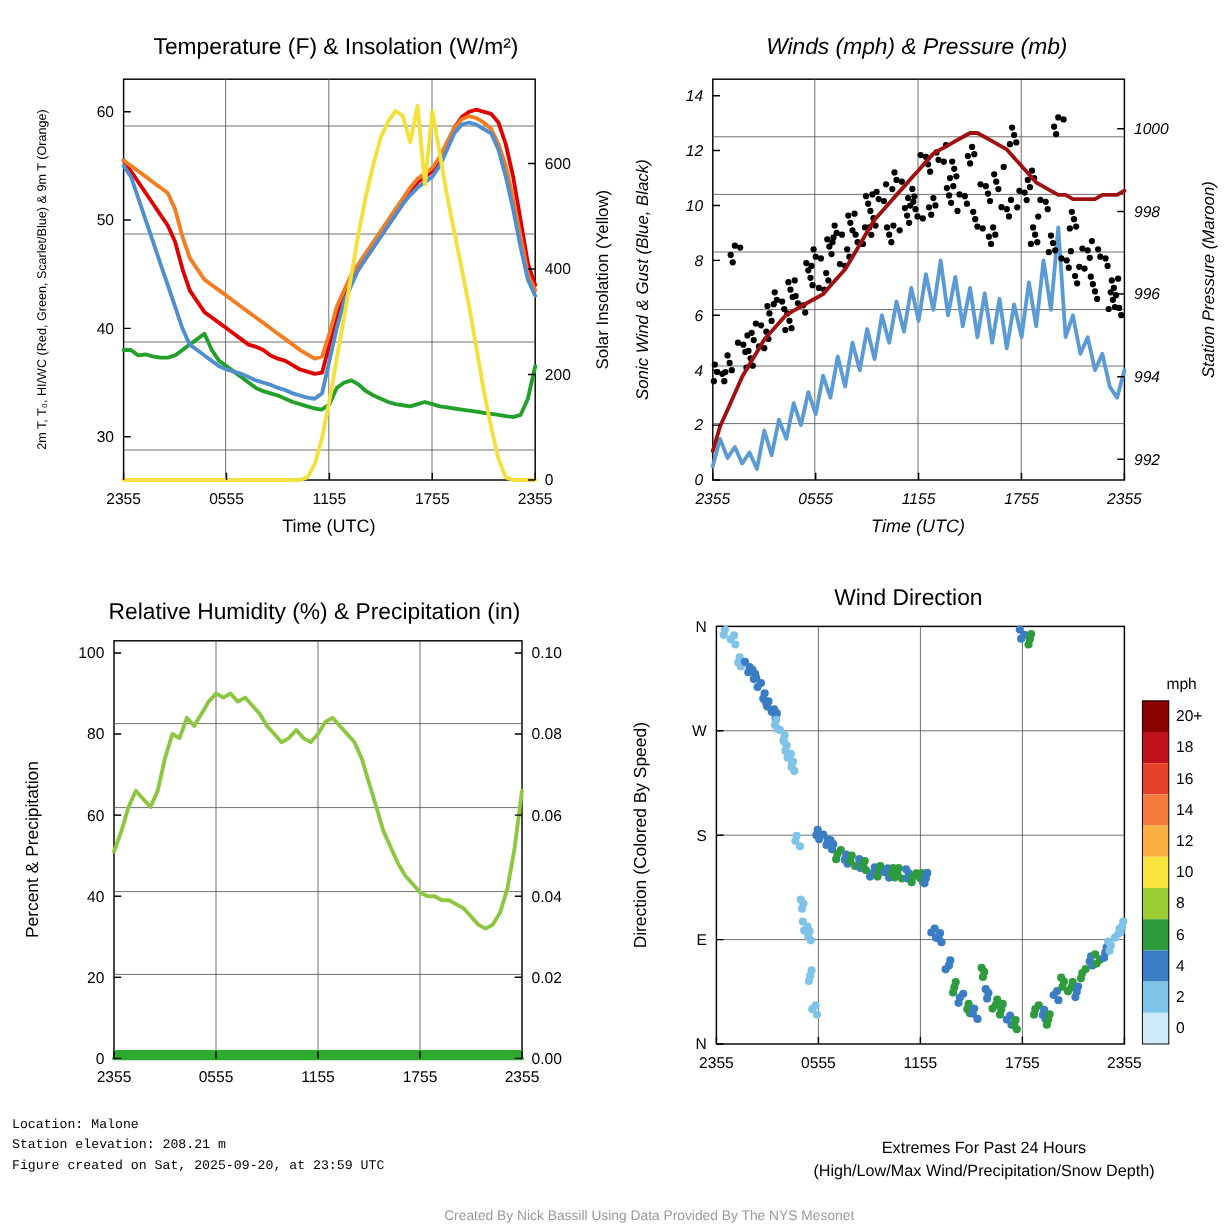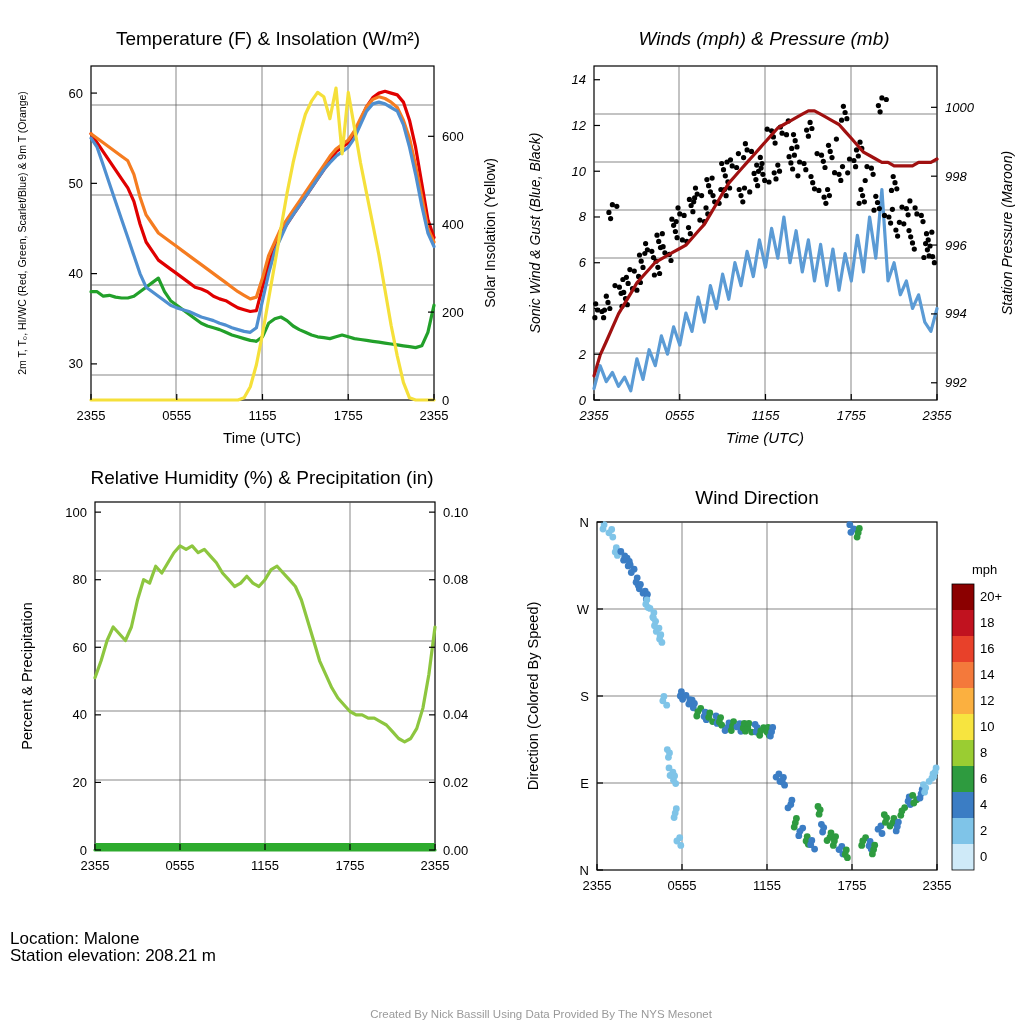--- a/index.html
+++ b/index.html
@@ -7,32 +7,32 @@
     width:1024px;height:1024px;
     background:#ffffff;
     font-family:"Liberation Sans", sans-serif;
     color:#000;
     position:relative;
     overflow:hidden;
   }
   .panel{position:absolute;}
   svg{display:block;}
   .footer{
-    position:absolute;font-size:17px;line-height:17px;
+    position:absolute;font-size:11px;line-height:17px;font-family:Liberation Mono, monospace;
   }
   .credit{
     position:absolute;font-size:11.5px;color:#9a9a9a;width:100%;text-align:center;padding-left:29px;
   }
   .extremes{position:absolute;font-size:13.5px;line-height:19px;text-align:center;}
   .extreme-red{color:#d00000;font-weight:bold;}
 </style>
 </head>
 <body>
 
-<div class="panel" style="left:0;top:0;width:512px;height:460px;">
+<div class="panel" style="left:12px;top:0;width:512px;height:460px;">
   <svg width="512" height="460" viewBox="0 0 512 460">
     <text id="t1-title" x="268" y="45" text-anchor="middle" font-size="19" font-family="Liberation Sans, sans-serif">Temperature (F) &amp; Insolation (W/m²)</text>
 
     <g>
       <rect x="91" y="66" width="343" height="334" fill="none" stroke="#000" stroke-width="1.2"></rect>
 
       <line x1="176" y1="66" x2="176" y2="400" stroke="#555" stroke-width="0.7"></line>
       <line x1="262" y1="66" x2="262" y2="400" stroke="#555" stroke-width="0.7"></line>
       <line x1="348" y1="66" x2="348" y2="400" stroke="#555" stroke-width="0.7"></line>
 
@@ -373,21 +373,21 @@
         <text x="339.25" y="420" text-anchor="middle">1755</text>
         <line x1="425" y1="400" x2="425" y2="394" stroke="#000" stroke-width="1.2"></line>
         <text x="425" y="420" text-anchor="middle">2355</text>
       </g>
     <text id="t2-xlabel" x="253" y="443" text-anchor="middle" font-size="15" font-family="Liberation Sans, sans-serif">Time (UTC)</text>
     <text id="t2-ylabel" x="28" y="233" text-anchor="middle" font-size="14" transform="rotate(-90 28 233)" font-family="Liberation Sans, sans-serif">Sonic Wind &amp; Gust (Blue, Black)</text>
     <text id="t2-y2label" x="500" y="233" text-anchor="middle" font-size="14" transform="rotate(-90 500 233)" font-family="Liberation Sans, sans-serif">Station Pressure (Maroon)</text>
   </svg>
 </div>
 
-<div class="panel" style="left:0;top:440px;width:512px;height:460px;">
+<div class="panel" style="left:0;top:472px;width:512px;height:460px;">
   <svg width="512" height="460" viewBox="0 0 512 460">
     <text id="t3-title" x="262" y="44" text-anchor="middle" font-size="19" font-family="Liberation Sans, sans-serif">Relative Humidity (%) &amp; Precipitation (in)</text>
     <g>
       <rect x="95" y="62" width="340" height="348" fill="none" stroke="#000" stroke-width="1.2"></rect>
       <line x1="180" y1="62" x2="180" y2="410" stroke="#555" stroke-width="0.7"></line>
       <line x1="265" y1="62" x2="265" y2="410" stroke="#555" stroke-width="0.7"></line>
       <line x1="350" y1="62" x2="350" y2="410" stroke="#555" stroke-width="0.7"></line>
       <line x1="95" y1="340" x2="435" y2="340" stroke="#555" stroke-width="0.7"></line>
       <line x1="95" y1="271" x2="435" y2="271" stroke="#555" stroke-width="0.7"></line>
       <line x1="95" y1="201" x2="435" y2="201" stroke="#555" stroke-width="0.7"></line>
@@ -708,18 +708,21 @@
         <rect x="8" y="294" width="22" height="26" fill="#cfeaf8"></rect>
         <text x="36" y="311" font-size="13" font-family="Liberation Sans, sans-serif">0</text>
         <rect x="8" y="34" width="22" height="286" fill="none" stroke="#000" stroke-width="0.8"></rect>
       </g>
   </svg>
 </div>
 
 <div class="footer" style="left:10px;top:930px;">
   <div>Location: Malone</div>
   <div>Station elevation: 208.21 m</div>
+  <div>Figure created on Sat, 2025-09-20, at 23:59 UTC</div>
 </div>
 
 <div class="extremes" style="left:620px;top:947px;width:400px;">
+  <div>Extremes For Past 24 Hours</div>
+  <div>(High/Low/Max Wind/Precipitation/Snow Depth)</div>
 </div>
 
 <div class="credit" style="top:1008px;left:0;">Created By Nick Bassill Using Data Provided By The NYS Mesonet</div>
 
 </body></html>

